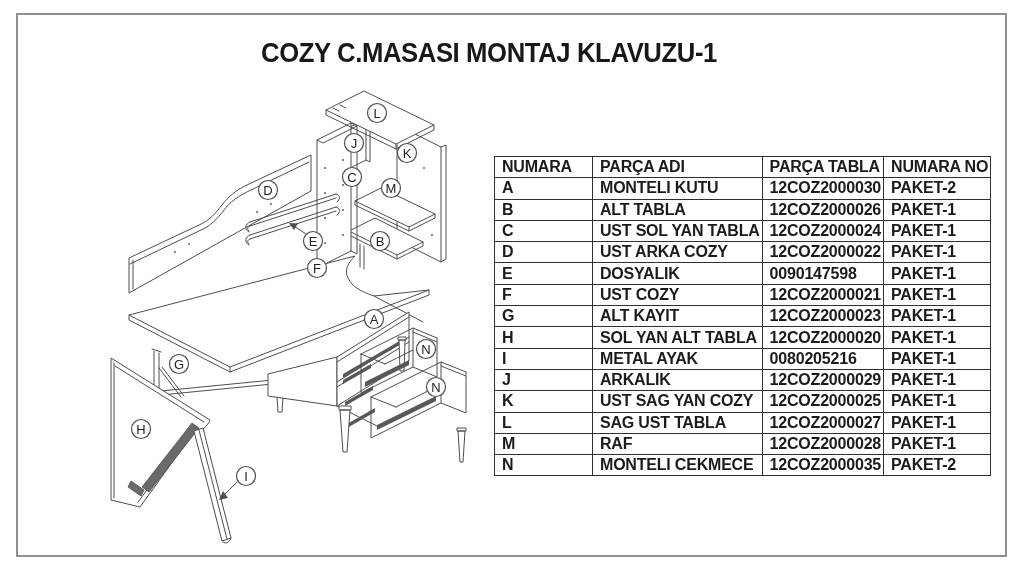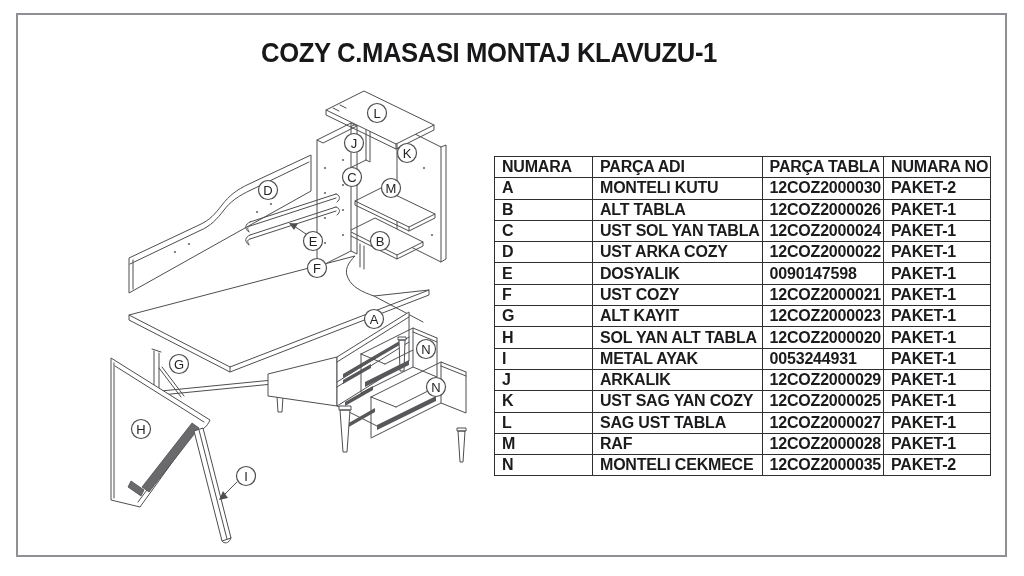--- a/index.html
+++ b/index.html
@@ -272,21 +272,21 @@
         </tr>
         <tr>
           <td>H</td>
           <td>SOL YAN ALT TABLA</td>
           <td>12COZ2000020</td>
           <td>PAKET-1</td>
         </tr>
         <tr>
           <td>I</td>
           <td>METAL AYAK</td>
-          <td>0053244931</td>
+          <td>0080205216</td>
           <td>PAKET-1</td>
         </tr>
         <tr>
           <td>J</td>
           <td>ARKALIK</td>
           <td>12COZ2000029</td>
           <td>PAKET-1</td>
         </tr>
         <tr>
           <td>K</td>

